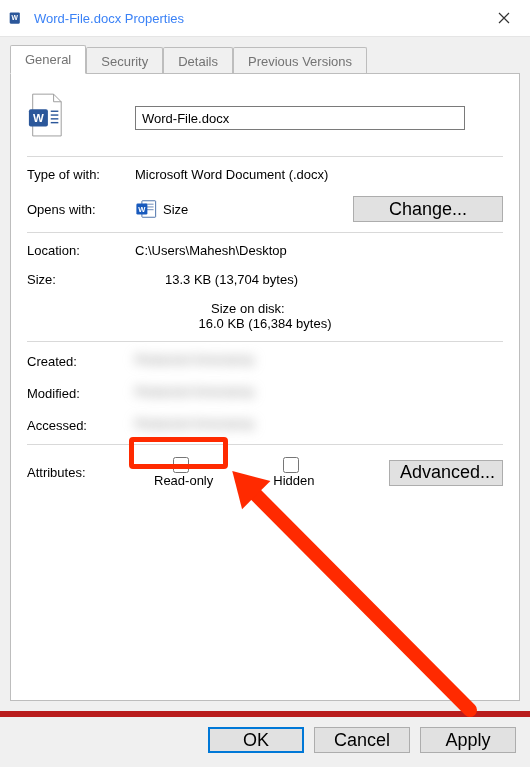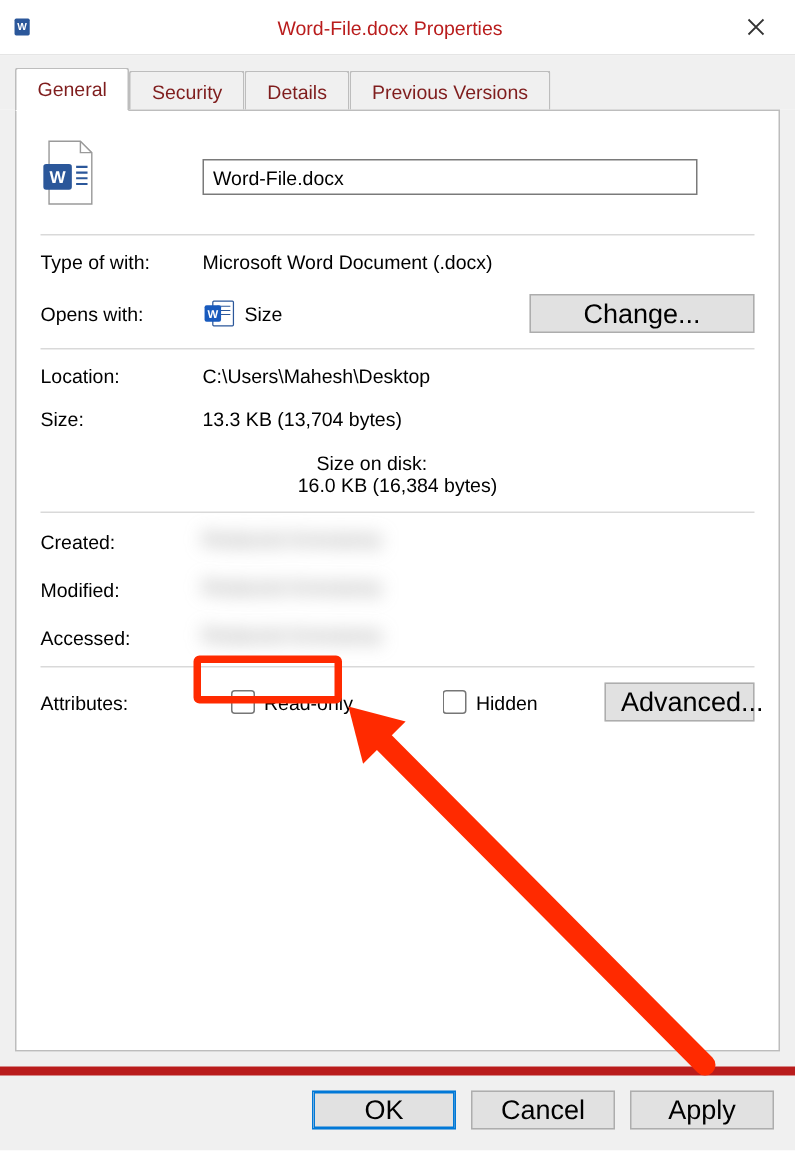--- a/index.html
+++ b/index.html
@@ -35,23 +35,22 @@
   .titlebar .icon {
     width: 18px;
     height: 18px;
     margin-right: 8px;
     display: inline-flex;
     align-items: center;
     justify-content: center;
   }
   .titlebar .title {
     font-size: 13px;
-    color: #b91c1c;
+    color: #3b82f6;
     flex: 1;
-    text-align: center;
   }
   .titlebar .close {
     width: 36px;
     height: 32px;
     display: flex;
     align-items: center;
     justify-content: center;
     font-size: 16px;
     color: #333;
     cursor: pointer;
@@ -67,21 +66,21 @@
     align-items: flex-end;
     margin-bottom: -1px;
   }
   .tab {
     padding: 6px 14px;
     border: 1px solid #bdbdbd;
     border-bottom: none;
     background: #f0f0f0;
     margin-right: 0px;
     font-size: 13px;
-    color: #7f1d1d;
+    color: #737373;
     cursor: pointer;
     border-radius: 2px 2px 0 0;
     position: relative;
     top: 1px;
   }
   .tab.active {
     background: #ffffff;
     border-bottom: 1px solid #ffffff;
     top: 0;
     z-index: 2;
@@ -161,39 +160,40 @@
     font-family: inherit;
     font-size: 18px;
     cursor: pointer;
     padding: 0 10px;
   }
   .change-btn {
     width: 150px;
     margin-left: auto;
   }
   .adv-btn {
-    width: 100px;
+    width: 114px;
     margin-left: auto;
   }
 
   .blur {
     filter: blur(6px);
     color: #888;
     user-select: none;
     display: inline-block;
     width: 230px;
     height: 18px;
   }
 
   .checkbox-wrap {
     display: inline-flex;
     align-items: center;
     margin-right: 22px;
     cursor: pointer;
     padding: 2px 19px;
+    flex-direction: column;
   }
   .checkbox-wrap input {
     width: 16px;
     height: 16px;
     margin: 0 6px 0 0;
   }
 
   
   .button-bar {
     padding: 10px 14px 14px 14px;
@@ -302,21 +302,21 @@
         </div>
       </div>
 
       <hr class="divider">
 
       <div class="row">
         <div class="label-col">Location:</div>
         <div class="value-col">C:\Users\Mahesh\Desktop</div>
       </div>
 
-      <div class="row" style="margin-top:14px;">
+      <div class="row" style="margin-top:14px;gap:30px;">
         <div class="label-col">Size:</div>
         <div class="value-col">13.3 KB (13,704 bytes)</div>
       </div>
 
       <div class="row" style="margin-top:14px;flex-direction:column;">
         <div class="label-col">Size on disk:</div>
         <div class="value-col">16.0 KB (16,384 bytes)</div>
       </div>
 
       <hr class="divider">

